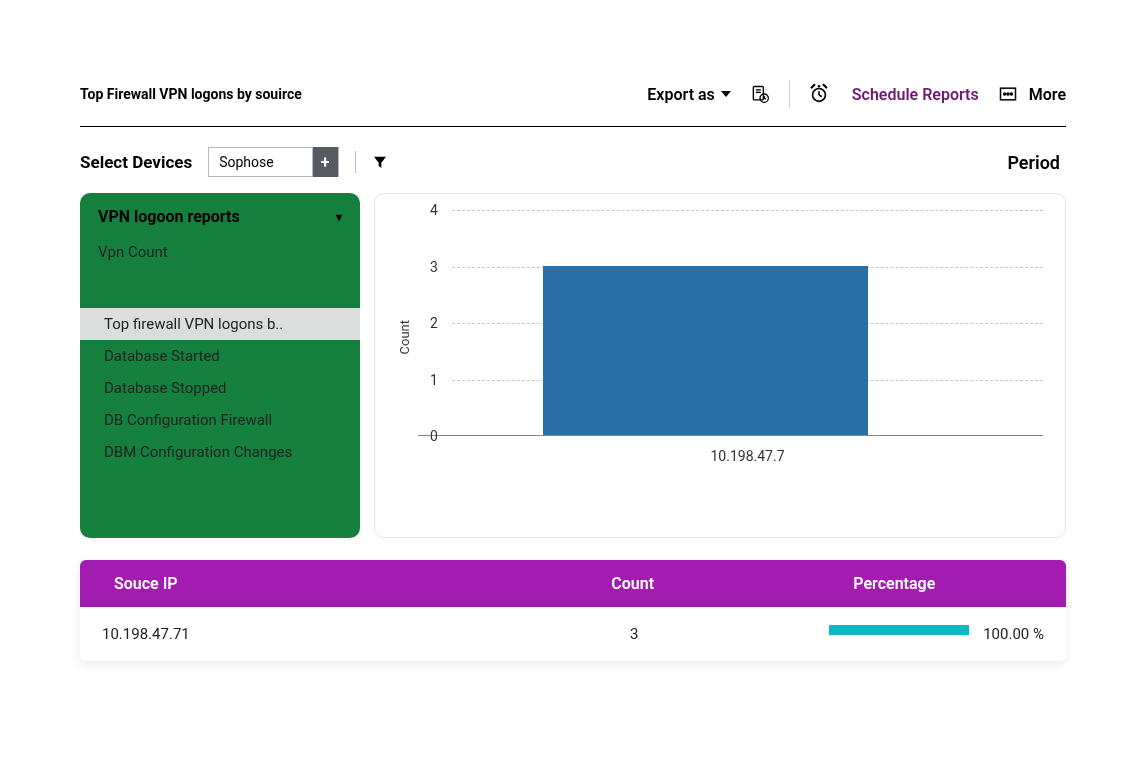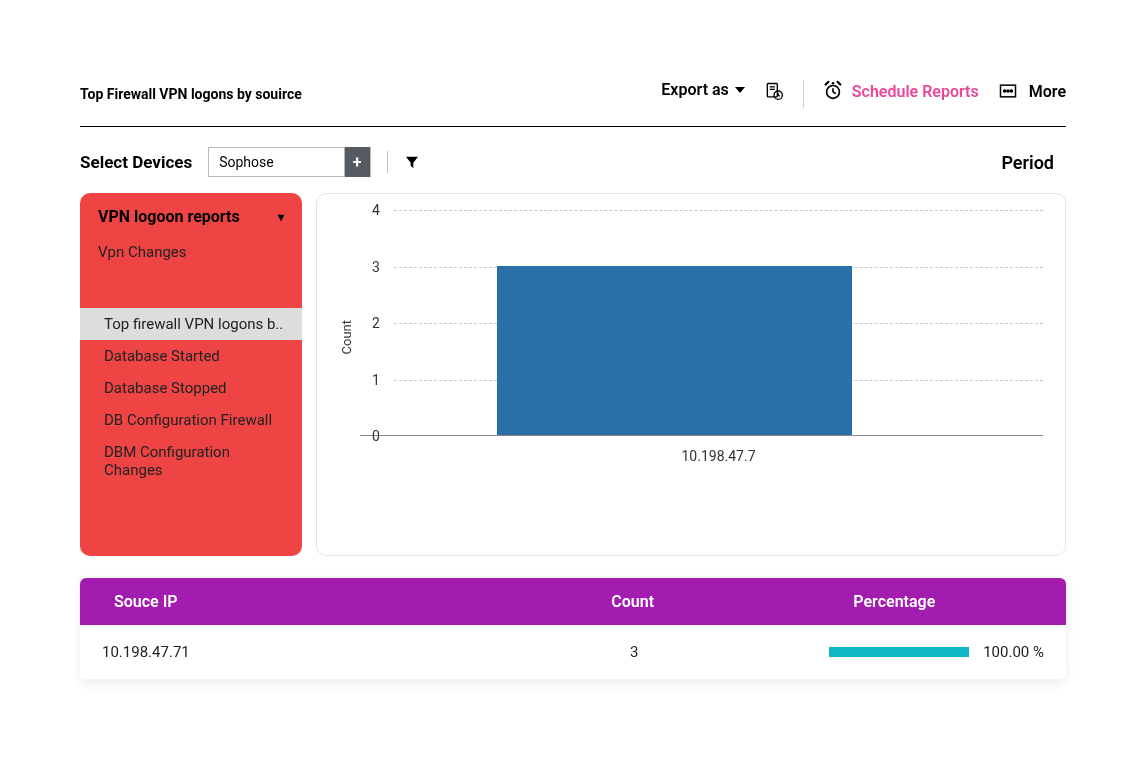--- a/index.html
+++ b/index.html
@@ -1,61 +1,61 @@
 <!DOCTYPE html>
 <html><head>
 <meta charset="utf-8">
 <style>
 * { box-sizing: border-box; margin: 0; padding: 0; }
 body { font-family: -apple-system, BlinkMacSystemFont, "Segoe UI", Roboto, Helvetica, Arial, sans-serif; background: #fff; width: 1146px; height: 783px; overflow: hidden; }
 .page { padding: 80px 80px 0 80px; }
 .header-row { display: flex; justify-content: space-between; align-items: center; border-bottom: 1px solid #000; padding-bottom: 18px; margin-bottom: 20px; }
 .page-title { font-size: 14px; font-weight: 700; color: #000; }
-.toolbar { display: flex; align-items: flex-start; gap: 18px; }
+.toolbar { display: flex; align-items: center; gap: 18px; }
 .export-btn { display: flex; align-items: center; gap: 6px; font-size: 16px; font-weight: 600; color: #000; cursor: pointer; }
 .icon-caret-down { display:inline-block; width:0; height:0; border-left:5px solid transparent; border-right:5px solid transparent; border-top:6px solid #000; }
 .tb-icon { display: inline-flex; align-items: center; justify-content: center; width: 22px; height: 22px; }
 .divider-v { width:1px; height:28px; background:#d0d0d0; }
-.schedule-btn { display:flex; align-items:center; gap:8px; font-size:16px; font-weight:600; color:#ec4899; cursor:pointer; }
+.schedule-btn { display:flex; align-items:center; gap:22px; font-size:16px; font-weight:600; color:#701a75; cursor:pointer; }
 .more-btn { display:flex; align-items:center; gap:10px; font-size:16px; font-weight:600; color:#000; cursor:pointer; }
 .controls-row { display:flex; align-items:center; gap:14px; margin-bottom: 16px; }
 .select-label { font-size:17px; font-weight:700; color:#000; margin-right: 2px; }
 .device-select { display:flex; align-items:center; border:1px solid #b9b9b9; height:30px; }
-.device-select-text { padding: 0 70px 0 10px; font-size:14px; color:#000; }
+.device-select-text { padding: 0 38px 0 10px; font-size:14px; color:#000; }
 .device-add { width:26px; height:30px; background:#555b60; color:#fff; display:flex; align-items:center; justify-content:center; font-size:16px; font-weight:700; cursor:pointer; border-left:1px solid #b9b9b9; }
 .ctrl-divider { width:1px; height:22px; background:#c0c0c0; margin: 0 2px; }
 .filter-icon { cursor:pointer; }
 .spacer { flex:1; }
-.period-label { font-size:18px; font-weight:600; color:#000; margin-right: 12px; }
+.period-label { font-size:18px; font-weight:600; color:#000; margin-right: 6px; }
 .period-box { display:flex; align-items:center; }
 .period-input { border:1px solid #cfcfcf; height:34px; padding:0 14px; font-size:15px; color:#777; background:#fff; width: 340px; }
 .period-cal { width:34px; height:34px; background:#555b60; display:flex; align-items:center; justify-content:center; cursor:pointer; }
 .content-row { display:flex; gap:14px; margin-bottom: 22px; }
-.sidebar { width: 222px; background:#ef4444; border-radius:10px; padding: 14px 0 70px 0; }
+.sidebar { width: 280px; background:#15803d; border-radius:10px; padding: 14px 0 70px 0; }
 .sidebar-header { display:flex; justify-content:space-between; align-items:center; padding: 0 18px 10px 18px; font-size:16px; font-weight:700; color:#000; cursor:pointer; }
 .sidebar-header .chev { font-size:12px; }
 .sidebar-item { padding: 7px 18px; font-size:15px; color:#222; cursor:pointer; }
 .sidebar-item.indent { padding-left: 24px; }
 .sidebar-item.selected { background:#dcdddd;margin-top:40px; }
 .chart-panel { flex:1; border:1px solid #e5e5e5; border-radius:10px; padding: 16px 22px 12px 22px; position:relative; }
 .chart-area { display:flex; }
 .ylabel { writing-mode: vertical-rl; transform: rotate(180deg); font-size:13px; color:#333; align-self:center; margin-right:6px; }
 .chart-inner { flex:1; }
 .chart-grid { position:relative; height: 226px; border-bottom:1px solid #888; }
 .gridline { position:absolute; left:34px; right:0; border-top:1px dashed #c8c8c8; }
 .ytick { position:absolute; left:12px; font-size:14px; color:#333; transform: translateY(-50%); }
 .bar { position:absolute; background:#2a6fa7; }
 .xcat { text-align:center; font-size:14px; color:#333; margin-top: 12px; padding-left:34px; }
 .table-card { border-radius:6px; box-shadow: 0 4px 12px rgba(0,0,0,0.08); overflow:hidden; }
 .thead { display:flex; background:#a21caf; color:#fff; font-size:16px; font-weight:600; padding: 14px 34px; }
 .col-ip { flex: 0 0 43%; }
 .col-count { flex: 0 0 27%; text-align:center; }
 .col-pct { flex: 0 0 30%; text-align:center; }
 .trow { display:flex; align-items:center; padding: 18px 22px; font-size:15px; color:#222; background:#fff; }
-.pct-cell { display:flex; align-items:center; justify-content:flex-end; gap:14px; }
+.pct-cell { display:flex; justify-content:flex-end; gap:14px; }
 .pct-bar-wrap { flex:1; display:flex; justify-content:flex-end; }
 .pct-bar { height:10px; background:#11b6c4; width:140px; }
 .pct-text { font-size:15px; }
 svg { display:block; }
 </style>
 </head>
 <body>
 
 <div class="page">
 
@@ -120,21 +120,21 @@
     <span class="period-label">Period</span>
   </div>
 
   <div class="content-row">
     <div class="sidebar">
       <div class="sidebar-header">
         <span>VPN logoon reports</span>
         <span class="chev">▾</span>
       </div>
       <div id="sidebar-items">
-          <div class="sidebar-item">Vpn Changes</div>
+          <div class="sidebar-item">Vpn Count</div>
           <div class="sidebar-item indent selected">Top firewall VPN logons b..</div>
           <div class="sidebar-item indent">Database Started</div>
           <div class="sidebar-item indent">Database Stopped</div>
           <div class="sidebar-item indent">DB Configuration Firewall</div>
           <div class="sidebar-item indent">DBM Configuration Changes</div>
         </div>
     </div>
 
     <div class="chart-panel">
       <div class="chart-area">

